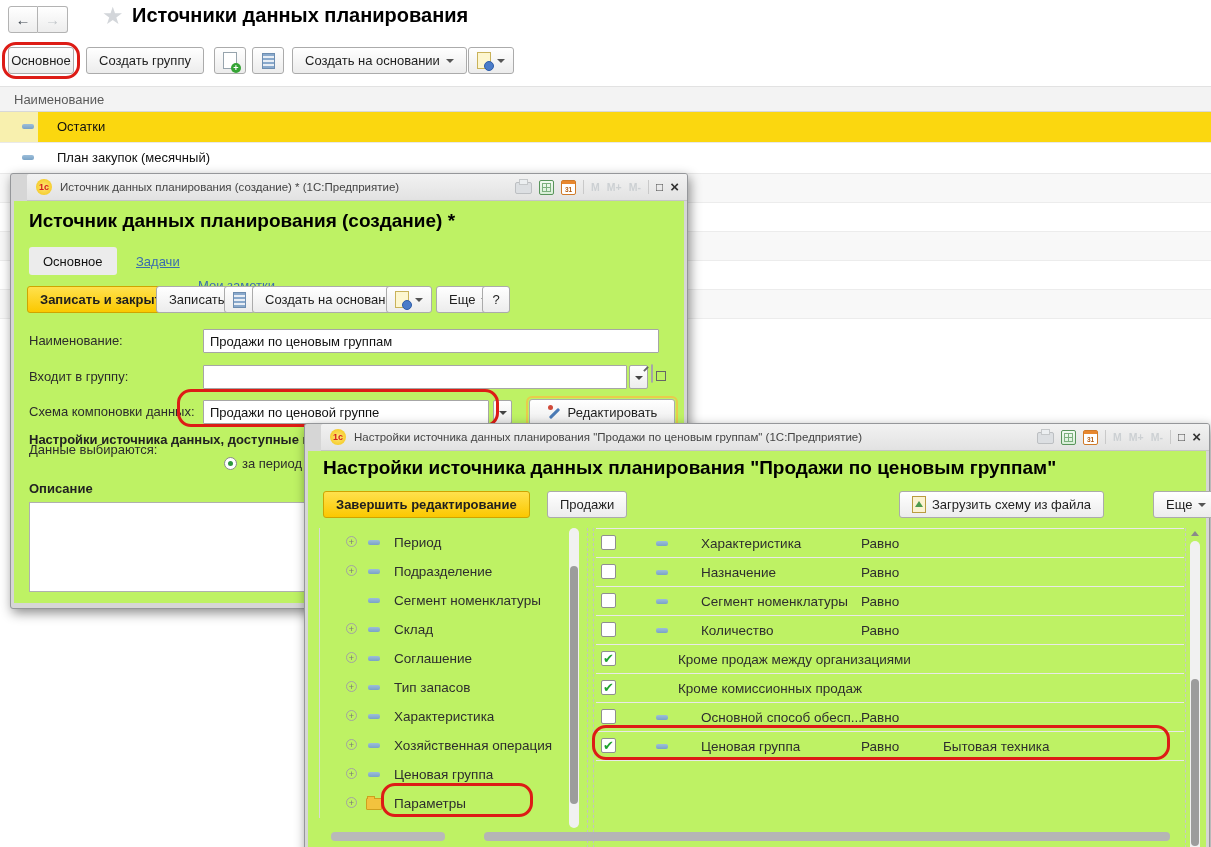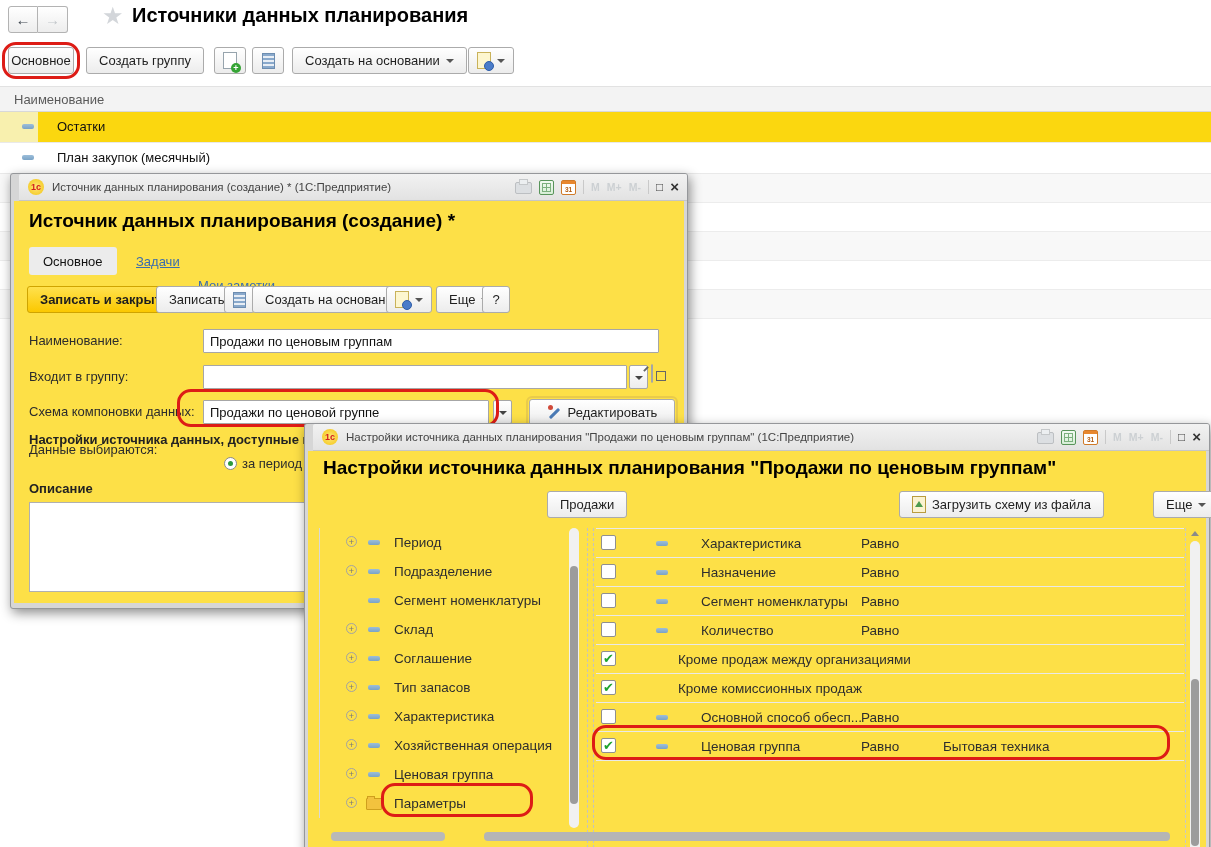--- a/index.html
+++ b/index.html
@@ -47,41 +47,41 @@
   #row-0 .icon-cell{position:absolute;left:0;top:0;width:38px;height:100%;background:#f8f0ae;}
   .list-row .row-label{position:absolute;left:57px;top:7px;font-size:13px;color:#111;}
   #row-1{top:143px;}
   .eq{display:inline-block;width:12px;height:5px;border-radius:2px;background:linear-gradient(#9cbeda,#7aa3c6);}
   .list-row .eq{position:absolute;left:22px;top:12px;}
   .zebra{left:0;width:1211px;height:29px;box-sizing:border-box;border-bottom:1px solid #ececec;}
   .zebra.g{background:#f8f8f8;}
   
   .win{position:absolute;background:#d6d6d6;border:1px solid #95979a;border-radius:3px;
     box-shadow:2px 4px 12px rgba(0,0,0,.45);}
-  .titlebar{position:absolute;left:8px;top:0;right:0;height:26px;background:linear-gradient(#f2f2f2,#e2e2e2);
+  .titlebar{position:absolute;left:16px;top:0;right:0;height:26px;background:linear-gradient(#f2f2f2,#e2e2e2);
     border-bottom:1px solid #c6c6c6;border-radius:2px 2px 0 0;}
   .logo{position:absolute;left:9px;top:5px;width:16px;height:16px;border-radius:50%;
     background:radial-gradient(#ffe77a,#f2c30f);color:#d21f1f;font-size:9px;font-weight:bold;
     text-align:center;line-height:16px;}
   .win-title{position:absolute;left:33px;top:7px;font-size:11.5px;color:#444;white-space:nowrap;}
   .tb-icons{position:absolute;right:8px;top:4px;height:18px;display:flex;align-items:center;gap:7px;}
   .tb-sep{width:1px;height:14px;background:#c9c9c9;}
   .mem{font-size:10.5px;font-weight:bold;color:#ccd0d3;}
   .wmax{font-size:12px;color:#444;font-weight:bold;line-height:10px;}
   .wclose{font-size:15px;color:#333;font-weight:bold;line-height:12px;}
   .ico-print{width:15px;height:10px;background:#dcdfe2;border:1px solid #bcbfc2;border-radius:2px;position:relative;margin-top:2px;}
   .ico-print::before{content:"";position:absolute;left:3px;top:-4px;width:7px;height:4px;background:#eceff1;border:1px solid #c5c8ca;}
   .ico-calc{width:13px;height:13px;border:1px solid #58945a;border-radius:2px;
     background:linear-gradient(#f2faf2,#d7eed7),#fff;position:relative;}
   .ico-calc::after{content:"";position:absolute;inset:2px;
     background:repeating-linear-gradient(90deg,#7cb07e 0 1px,transparent 1px 4px),repeating-linear-gradient(#7cb07e 0 1px,transparent 1px 4px);}
   .ico-cal{width:13px;height:13px;border:1px solid #d07a28;border-radius:2px;background:#fff;position:relative;
     font-size:6.5px;color:#b35c10;text-align:center;line-height:17px;font-weight:bold;}
   .ico-cal::before{content:"";position:absolute;top:0;left:0;right:0;height:3px;background:#e8872e;}
-  .win-body{position:absolute;left:3px;top:27px;right:3px;background:#fde047;}
+  .win-body{position:absolute;left:3px;top:27px;right:3px;background:#bef264;}
   .win-heading{position:absolute;font-size:19px;font-weight:700;color:#000;white-space:nowrap;}
   
   .tab-pill{position:absolute;height:28px;padding:0 14px;background:#ececec;border-radius:3px;
     display:inline-flex;align-items:center;font-size:13px;color:#111;}
   .tab-link{position:absolute;font-size:13px;color:#3a6dae;text-decoration:underline;top:7px;}
   
   .ico-docplus{width:12px;height:15px;border:1px solid #97a4ad;background:#fff;position:relative;}
   .ico-docplus::after{content:"+";position:absolute;right:-5px;bottom:-5px;width:10px;height:10px;border-radius:50%;
     background:#35a435;color:#fff;font-size:9px;line-height:10px;text-align:center;font-weight:bold;}
   .ico-list{width:11px;height:14px;border:1px solid #6d8db0;
@@ -280,20 +280,23 @@
         <span class="mem">M+</span>
         <span class="mem">M-</span>
         <span class="tb-sep"></span>
         <span class="wmax">□</span>
         <span class="wclose">×</span>
       </span>
   </div>
   <div class="win-body" style="bottom:0;">
     <div class="win-heading" style="left:15px;top:6px;">Настройки источника данных планирования "Продажи по ценовым группам"</div>
 
+    <button class="btn btn-yellow abs" style="left:15px;top:40px;">
+        <span>Завершить редактирование</span>
+      </button>
     <button class="btn abs" style="left:239px;top:40px;">
         <span>Продажи</span>
       </button>
     <button class="btn abs" style="left:591px;top:40px;">
         <span class="ico-load"></span>
         <span>Загрузить схему из файла</span>
       </button>
     <button class="btn abs" style="left:845px;top:40px;">
         <span>Еще</span>
         <span class="caret"></span>

